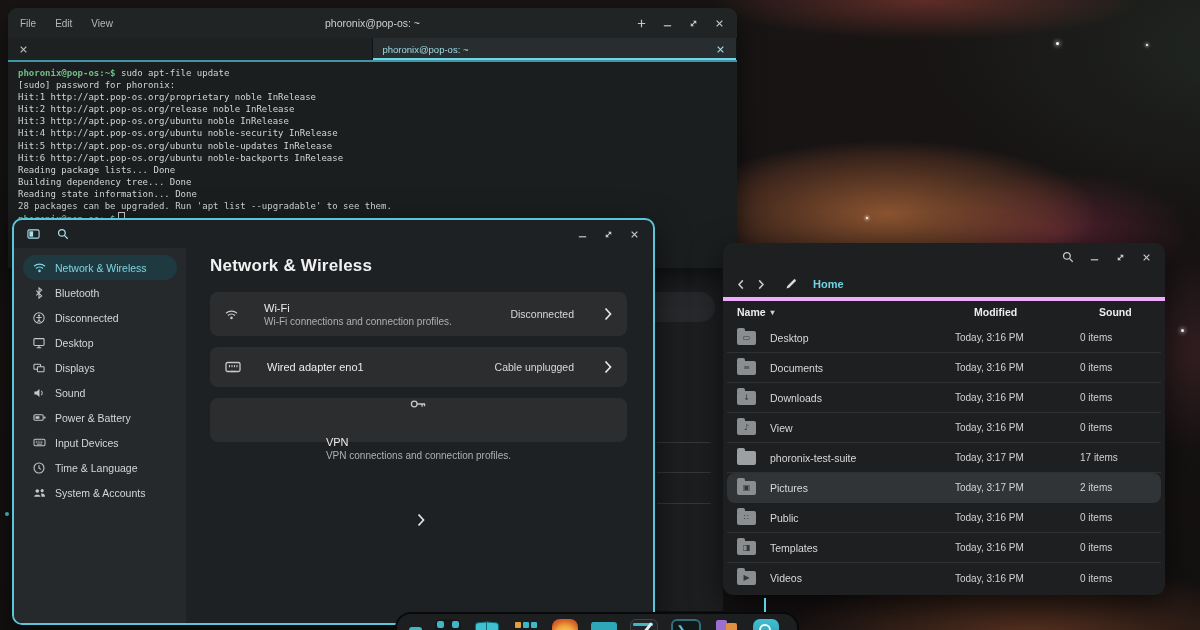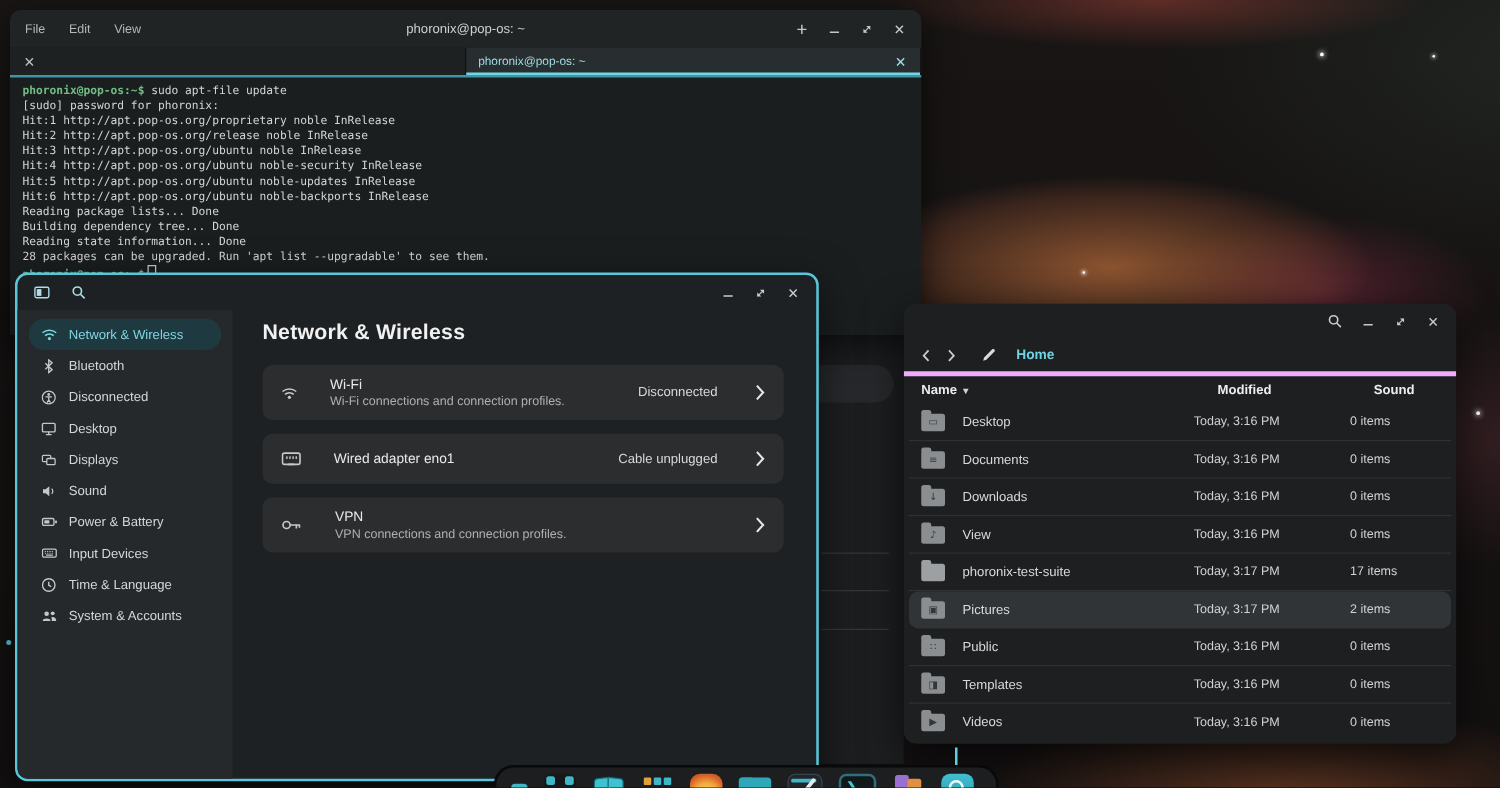--- a/index.html
+++ b/index.html
@@ -375,21 +375,21 @@
             <div class="row-text">
               <div class="row-title">Wired adapter eno1</div>
             </div>
             <span class="row-status">Cable unplugged</span>
             <span class="ico chev">
               <svg width="8" height="14" viewBox="0 0 8 14" fill="none">
                 <path d="M1.5 1.5 L6.5 7 L1.5 12.5" stroke="currentColor" stroke-width="1.7"></path>
               </svg>
             </span>
           </div>
-          <div class="net-row" style="height: 44px;">
+          <div class="net-row" style="height: 44px; flex-direction: column;">
             <span class="ico row-ico">
               <svg width="17" height="12" viewBox="0 0 18 12" fill="none">
                 <circle cx="4.5" cy="6" r="3" stroke="currentColor" stroke-width="1.4"></circle>
                 <path d="M7.5 6 H16 M12.8 6 v3 M15.4 6 v2.4" stroke="currentColor" stroke-width="1.4"></path>
               </svg>
             </span>
             <div class="row-text">
               <div class="row-title">VPN</div>
               <div class="row-sub">VPN connections and connection profiles.</div>
             </div>

